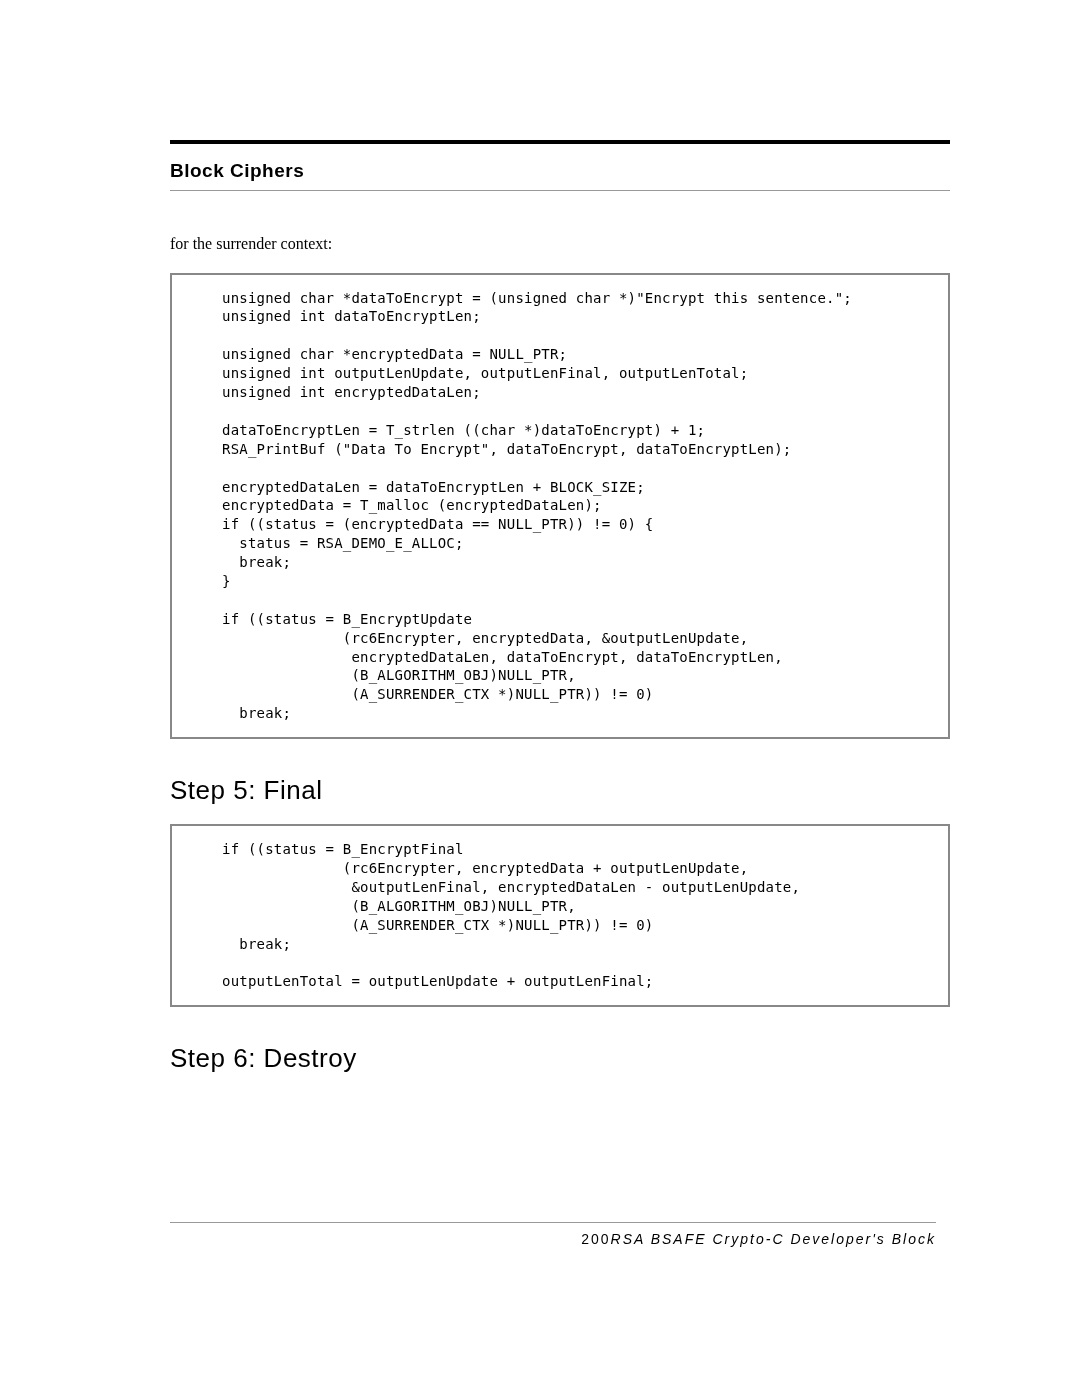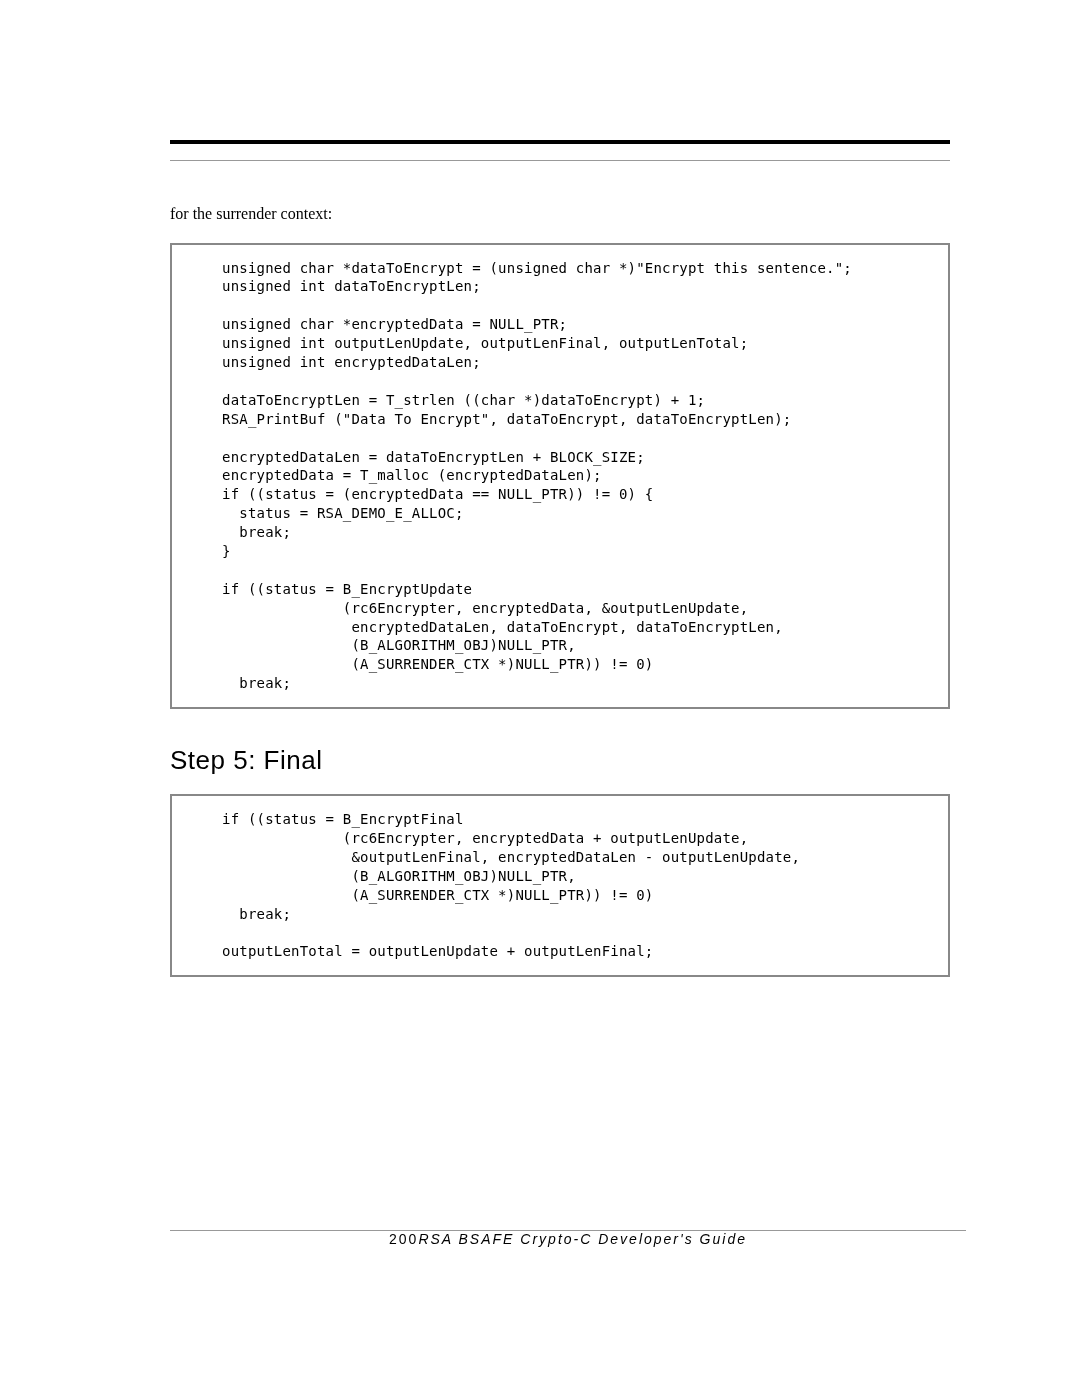--- a/index.html
+++ b/index.html
@@ -45,38 +45,39 @@
     font-family: Verdana, Geneva, sans-serif;
     font-weight: 400;
     font-size: 26px;
     margin: 36px 0 18px 0;
     letter-spacing: 0.5px;
   }
   .footer {
     position: absolute;
     bottom: 150px;
     left: 170px;
-    right: 114px;
+    right: 144px;
     border-top: 1px solid #999;
-    padding-top: 0;
+    padding-top: 8px;
     display: flex;
-    justify-content: center;
+    justify-content: flex-end;
     font-family: Verdana, Geneva, sans-serif;
     font-size: 14px;
     letter-spacing: 2px;
   }
   .footer .pg { font-weight: 400; }
   .footer .doctitle { font-style: italic; letter-spacing: 2px; }
 </style>
 </head>
 <body>
 
 <div class="page">
 
   <div class="rule-thick"></div>
+  <div class="section-header">Block Ciphers</div>
   <div class="rule-thin"></div>
 
   <p class="body-text">for the surrender context:</p>
 
   <pre class="code-box">unsigned char *dataToEncrypt = (unsigned char *)"Encrypt this sentence.";
 unsigned int dataToEncryptLen;
 
 unsigned char *encryptedData = NULL_PTR;
 unsigned int outputLenUpdate, outputLenFinal, outputLenTotal;
 unsigned int encryptedDataLen;
@@ -101,19 +102,20 @@
   <h2 class="step-heading">Step 5: Final</h2>
   <pre class="code-box">if ((status = B_EncryptFinal
               (rc6Encrypter, encryptedData + outputLenUpdate,
                &amp;outputLenFinal, encryptedDataLen - outputLenUpdate,
                (B_ALGORITHM_OBJ)NULL_PTR,
                (A_SURRENDER_CTX *)NULL_PTR)) != 0)
   break;
 
 outputLenTotal = outputLenUpdate + outputLenFinal;</pre>
 
+  <h2 class="step-heading">Step 6: Destroy</h2>
 
   <div class="footer">
     <span class="pg">200</span>
-    <span class="doctitle">RSA BSAFE Crypto-C Developer's Guide</span>
+    <span class="doctitle">RSA BSAFE Crypto-C Developer's Block</span>
   </div>
 
 </div>
 
 </body></html>

